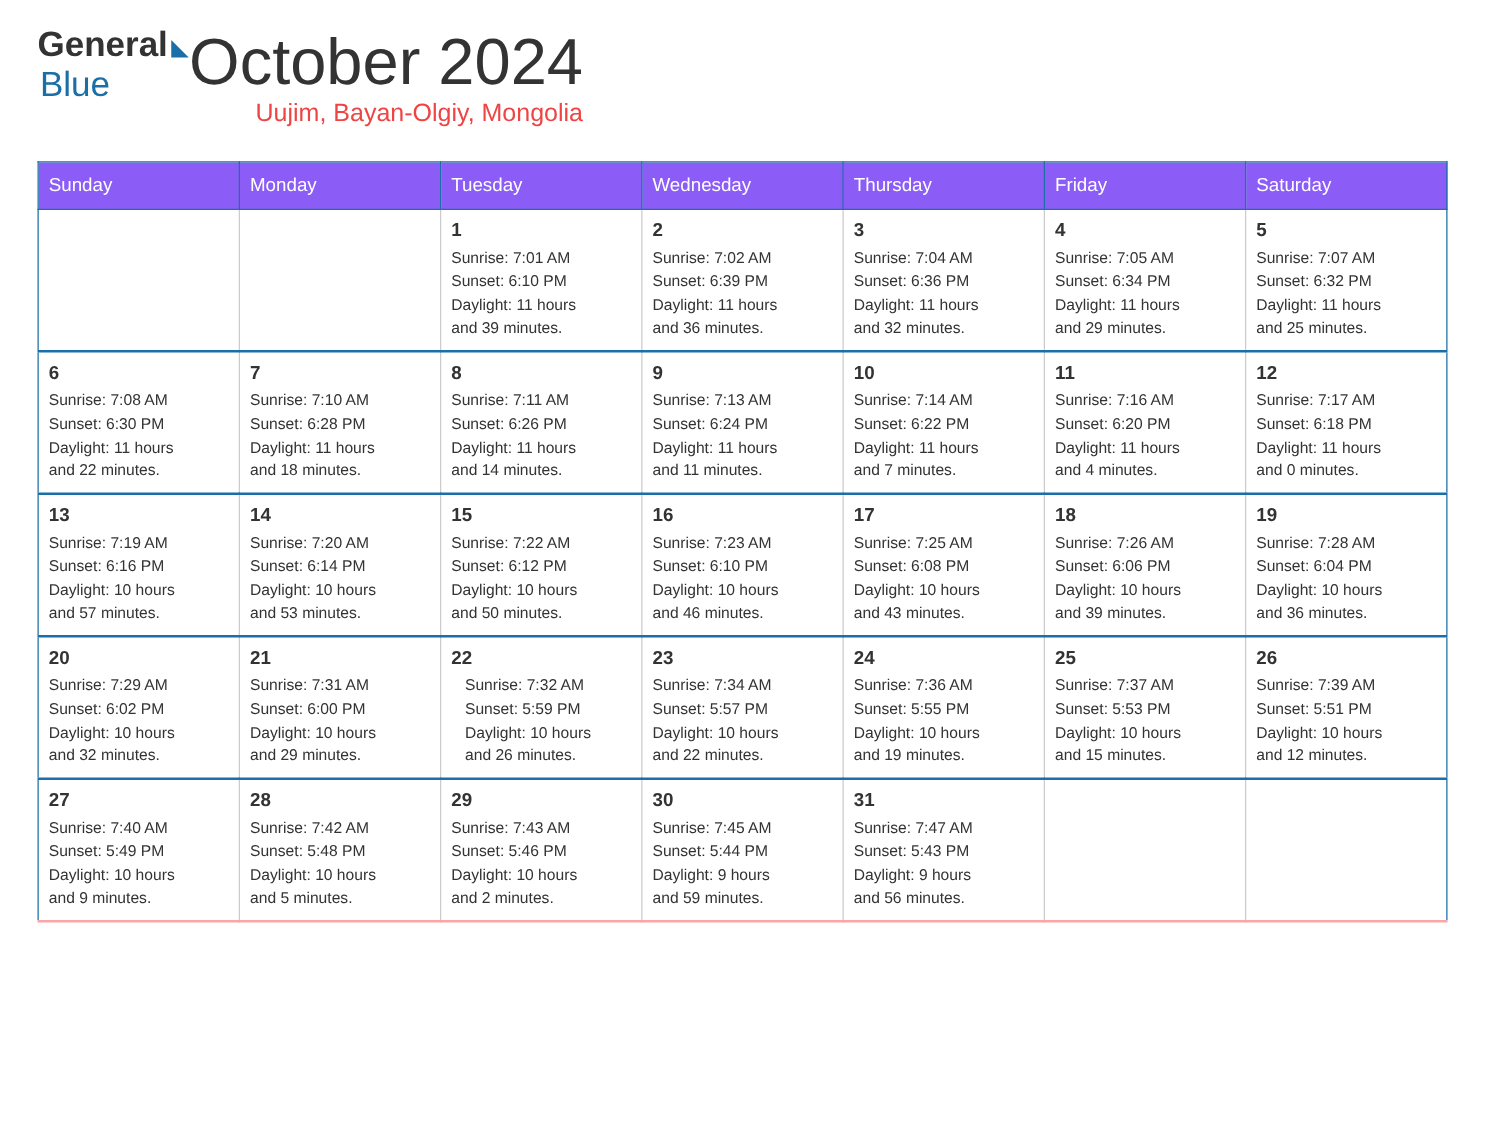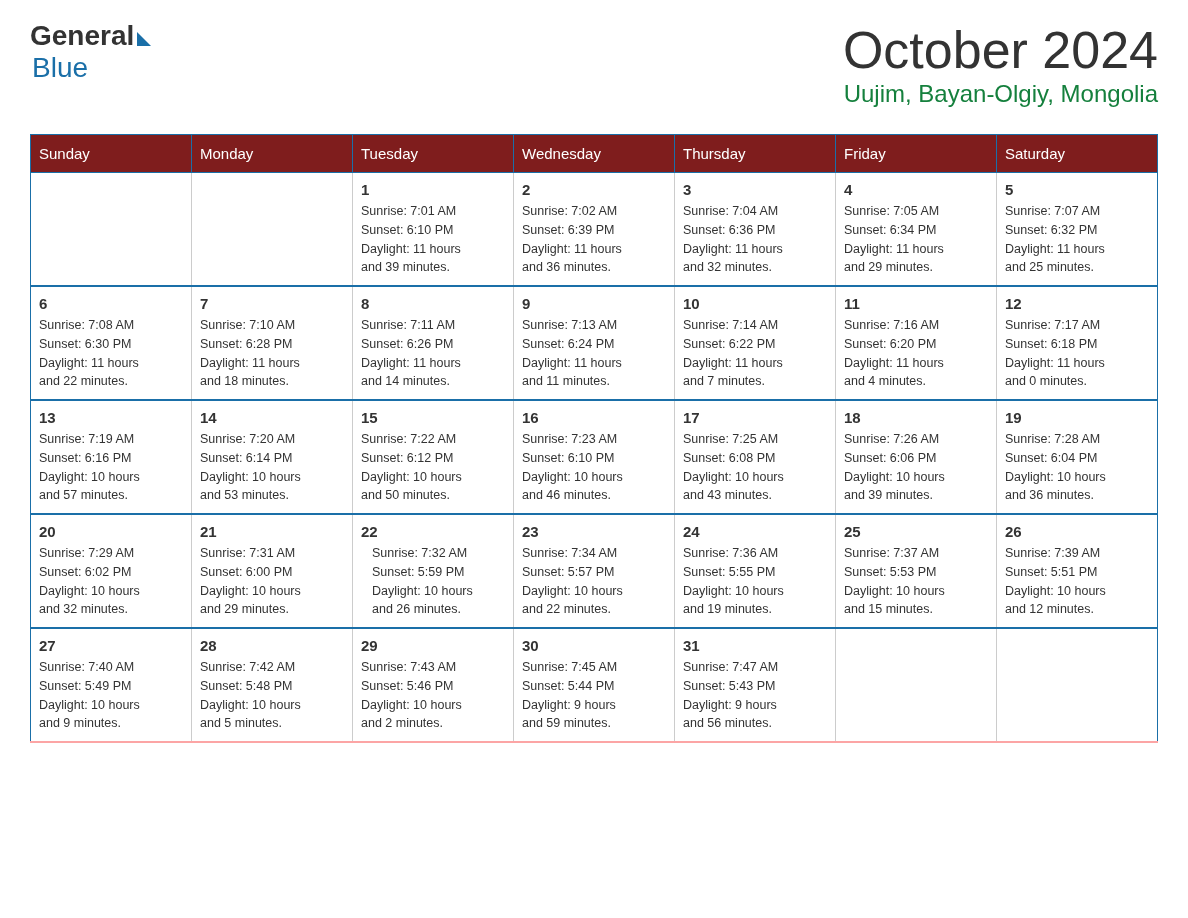--- a/index.html
+++ b/index.html
@@ -5,21 +5,21 @@
     * { margin: 0; padding: 0; box-sizing: border-box; }
     body {
       font-family: Arial, sans-serif;
       background: #fff;
       width: 1188px;
       min-height: 918px;
       padding: 20px 30px;
     }
     .header {
       display: flex;
-      justify-content: space-between;
+      justify-content: flex-start;
       align-items: flex-start;
       margin-bottom: 26px;
     }
     .logo {
       display: flex;
       flex-direction: column;
       align-items: flex-start;
     }
     .logo-text {
       display: flex;
@@ -51,30 +51,30 @@
     }
     .title-section {
       text-align: right;
     }
     .month-title {
       font-size: 52px;
       font-weight: normal;
       color: #333;
     }
     .location {
-      font-size: 24px;
-      color: #15803d;
+      font-size: 20px;
+      color: #ef4444;
     }
     table {
       width: 100%;
       border-collapse: collapse;
       margin-top: 10px;
     }
     thead tr {
-      background-color: #7f1d1d;
+      background-color: #8b5cf6;
     }
     thead th {
       color: #fff;
       padding: 10px 8px;
       text-align: left;
       font-size: 15px;
       font-weight: normal;
       border: 1px solid #1a6fa8;
     }
     tbody tr {

